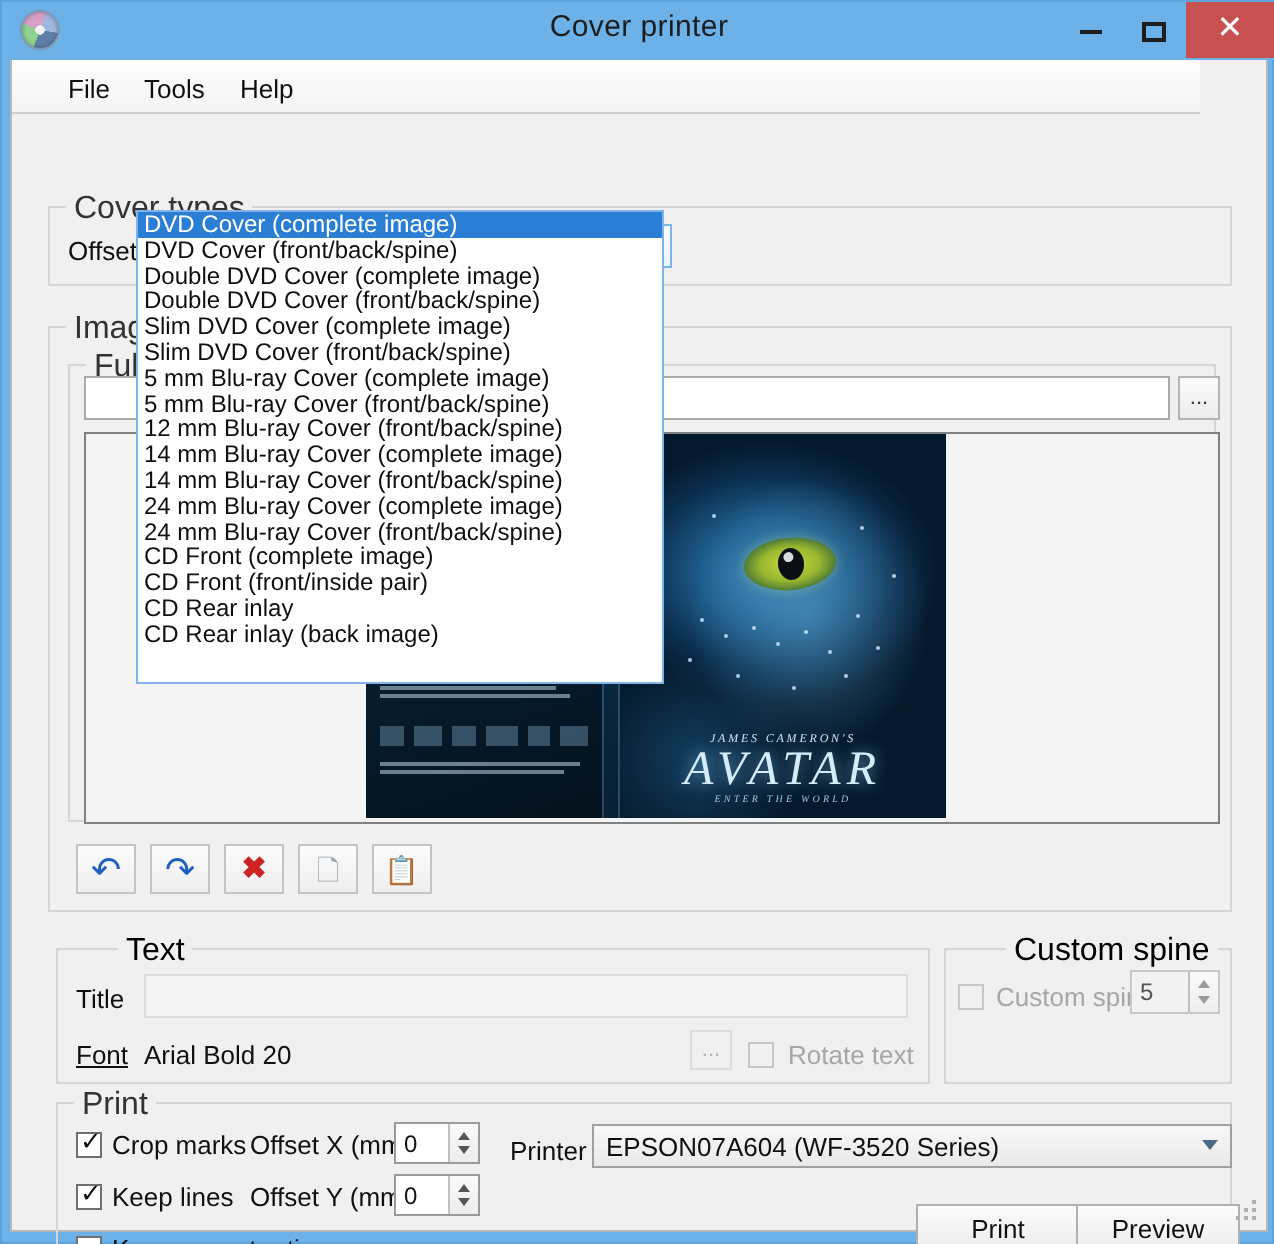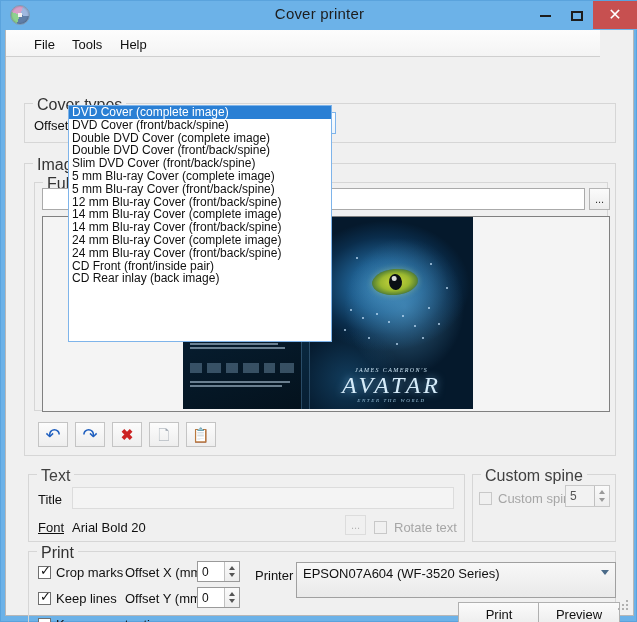--- a/index.html
+++ b/index.html
@@ -81,21 +81,21 @@
     position: absolute;
     border: 1px solid #d6d6d6;
     background: transparent;
   }
   .group-label {
     position: absolute; top: -8px; left: 8px;
     background: #f0f0f0;
     padding: 0 4px;
     font-size: 16px; color: #333;
   }
-  .group.disabled .group-label { color: #404040; }
+  .group.disabled .group-label { color: #000000; margin-left: 22px; }
 
   #grp-covertypes { left: 18px; top: 73px;  width: 592px; height: 40px; }
   #grp-images     { left: 18px; top: 133px; width: 592px; height: 293px; }
   #grp-fullimage  { left: 28px; top: 152px; width: 574px; height: 229px; }
   #grp-text       { left: 22px; top: 444px; width: 437px; height: 68px; }
   #grp-spine      { left: 466px; top: 444px; width: 144px; height: 68px; }
   #grp-print      { left: 22px; top: 521px; width: 588px; height: 81px; }
 
   .lbl { position: absolute; font-size: 13px; color: #101010; }
   .lbl.dis { color: #a6a6a6; }
@@ -354,21 +354,21 @@
     border-right: 3px solid transparent;
   }
   .spin-btns .up { top: 4px;  border-bottom: 4px solid #555; }
   .spin-btns .dn { bottom: 4px; border-top: 4px solid #555; }
   #spin-spine .spin-btns .up { border-bottom-color: #9a9a9a; }
   #spin-spine .spin-btns .dn { border-top-color: #9a9a9a; }
 
   #lbl-printer { left: 249px; top: 538px; }
   #combo-printer {
     position: absolute; left: 290px; top: 532px;
-    width: 320px; height: 36px;
+    width: 320px; height: 22px;
     background: linear-gradient(#f8f8f8, #e9e9e9);
     border: 1px solid #a0a0a0;
   }
   #combo-printer .cb-text {
     position: absolute; left: 6px; top: 3px;
     font-size: 13px; color: #101010;
   }
 
   .pbtn {
     position: absolute; top: 572px;
@@ -593,25 +593,28 @@
         <span style="left:8px; top:8px;"></span>
     </div>
 
   </div>
 
   <div id="dropdown">
       <div class="dd-item sel">DVD Cover (complete image)</div>
       <div class="dd-item">DVD Cover (front/back/spine)</div>
       <div class="dd-item">Double DVD Cover (complete image)</div>
       <div class="dd-item">Double DVD Cover (front/back/spine)</div>
+      <div class="dd-item">Slim DVD Cover (complete image)</div>
       <div class="dd-item">Slim DVD Cover (front/back/spine)</div>
       <div class="dd-item">5 mm Blu-ray Cover (complete image)</div>
       <div class="dd-item">5 mm Blu-ray Cover (front/back/spine)</div>
       <div class="dd-item">12 mm Blu-ray Cover (front/back/spine)</div>
       <div class="dd-item">14 mm Blu-ray Cover (complete image)</div>
       <div class="dd-item">14 mm Blu-ray Cover (front/back/spine)</div>
       <div class="dd-item">24 mm Blu-ray Cover (complete image)</div>
       <div class="dd-item">24 mm Blu-ray Cover (front/back/spine)</div>
+      <div class="dd-item">CD Front (complete image)</div>
       <div class="dd-item">CD Front (front/inside pair)</div>
+      <div class="dd-item">CD Rear inlay</div>
       <div class="dd-item">CD Rear inlay (back image)</div>
     </div>
 
 </div>
 
 </body></html>

